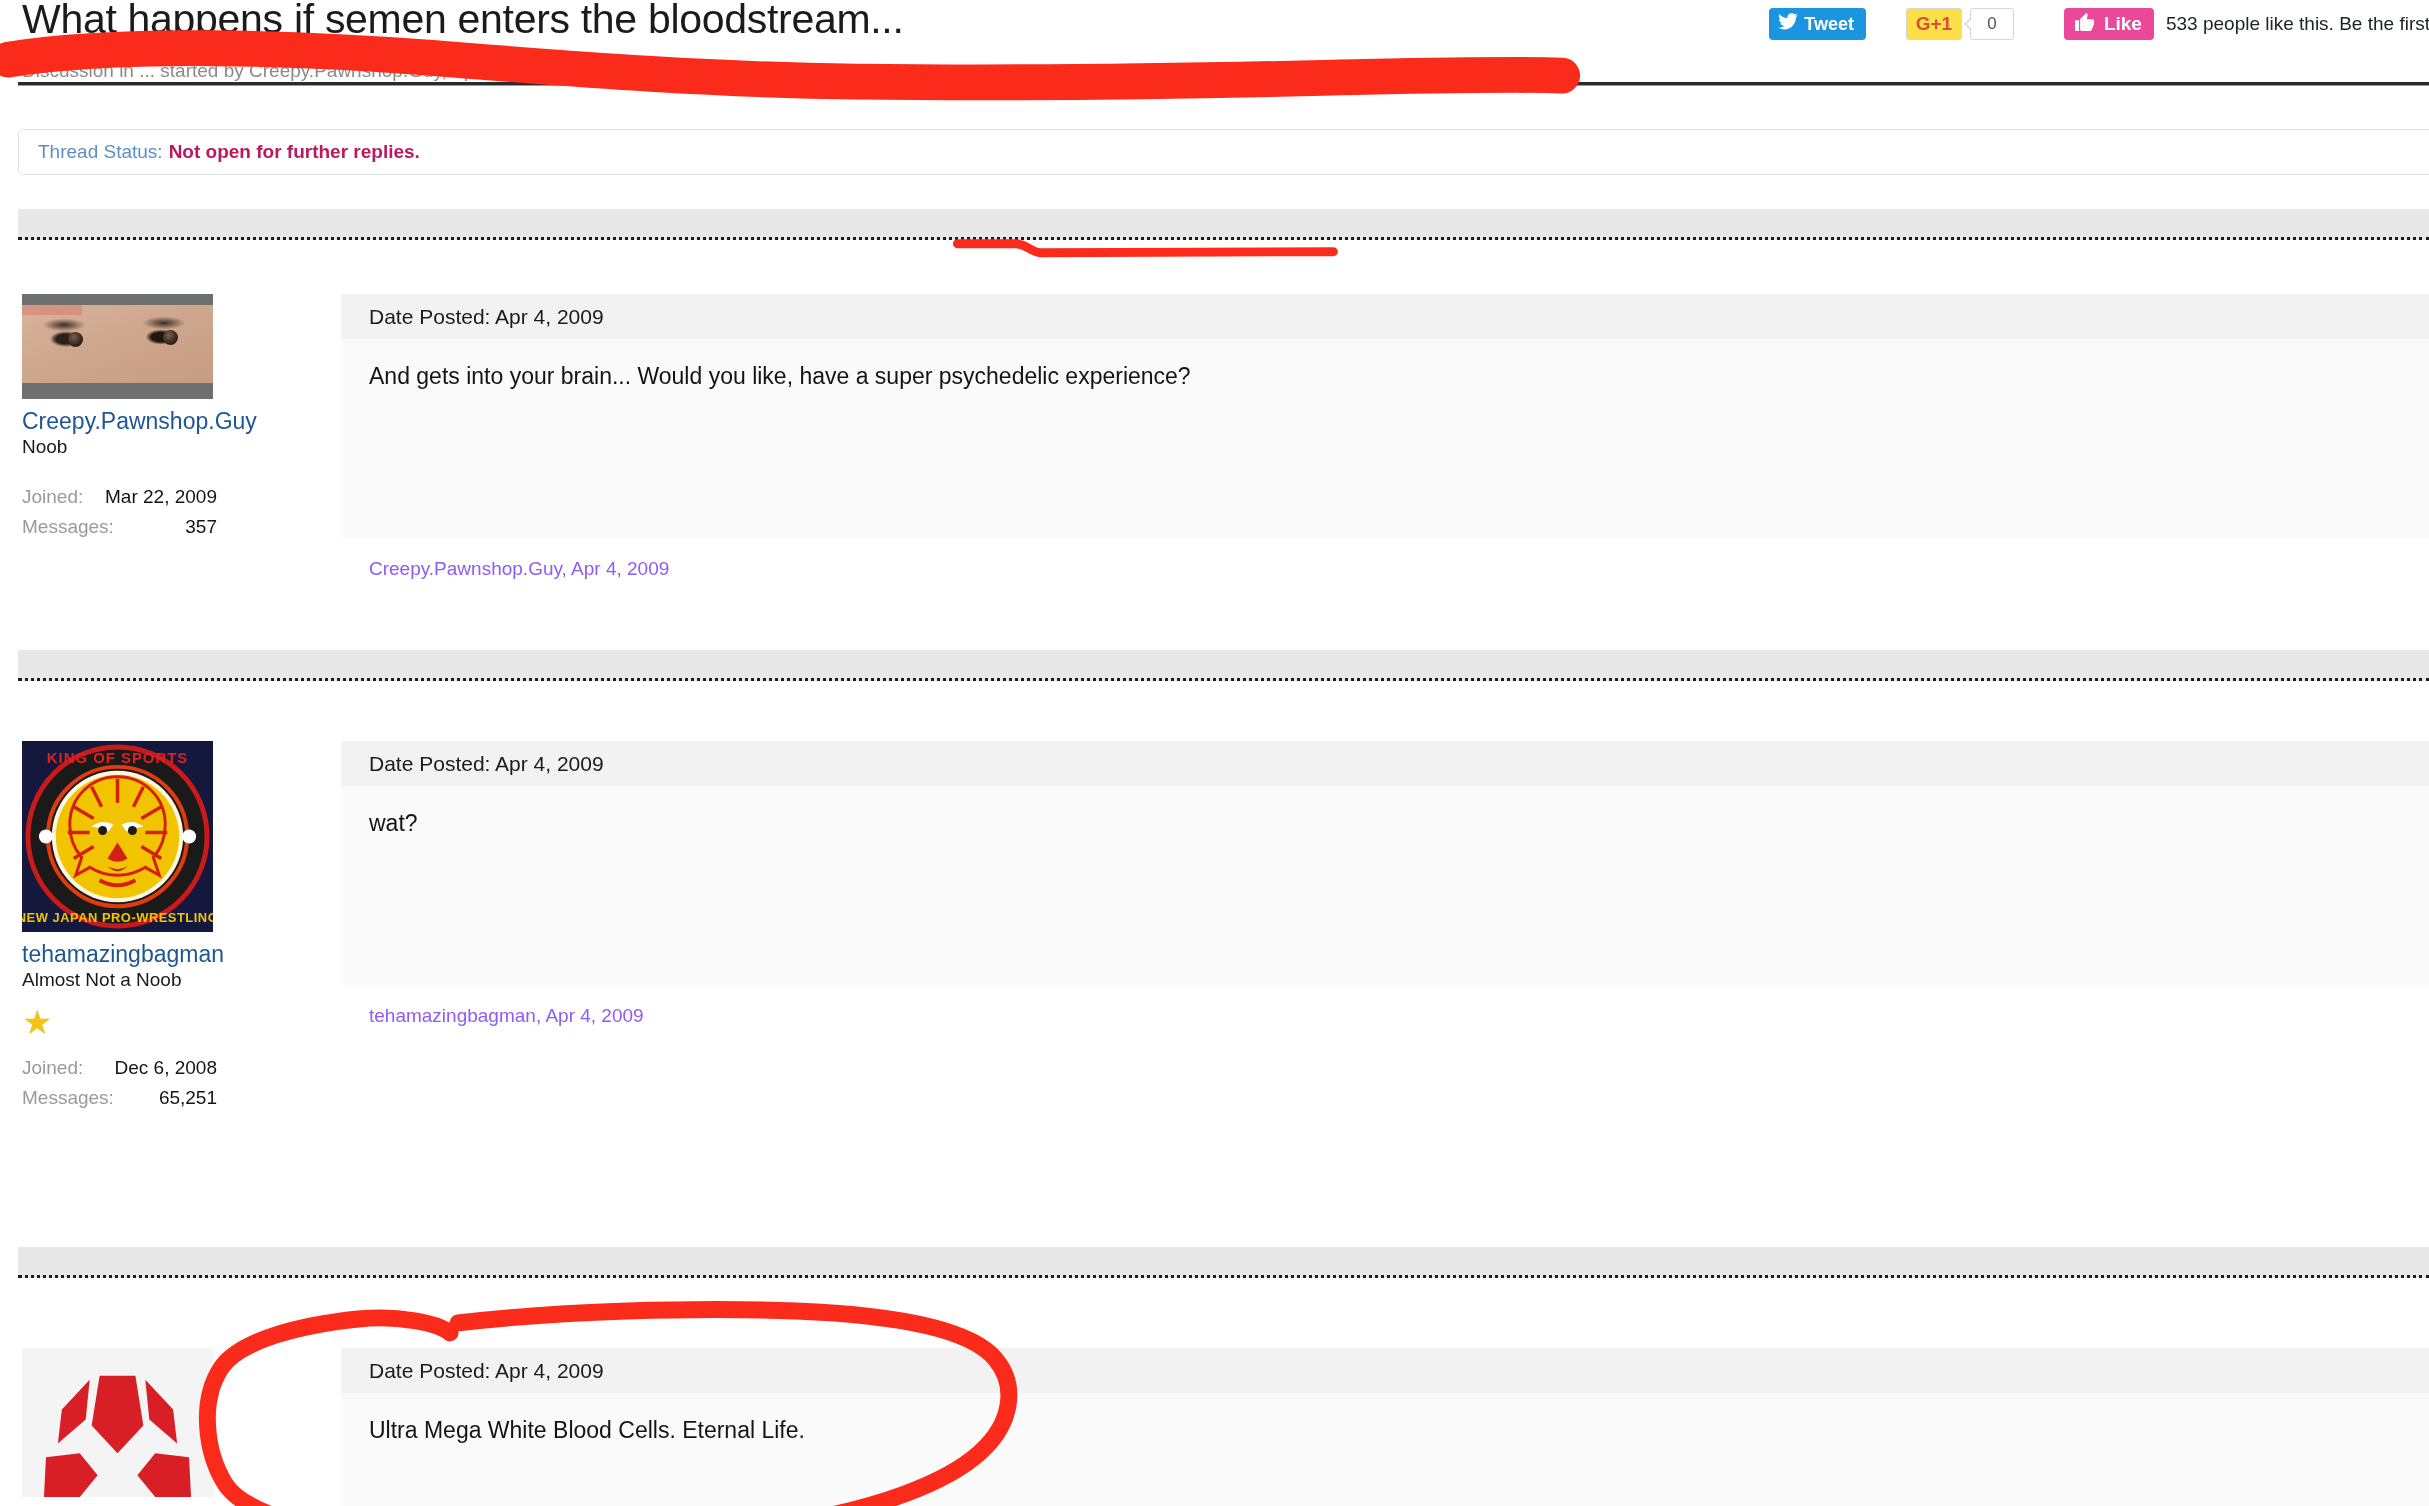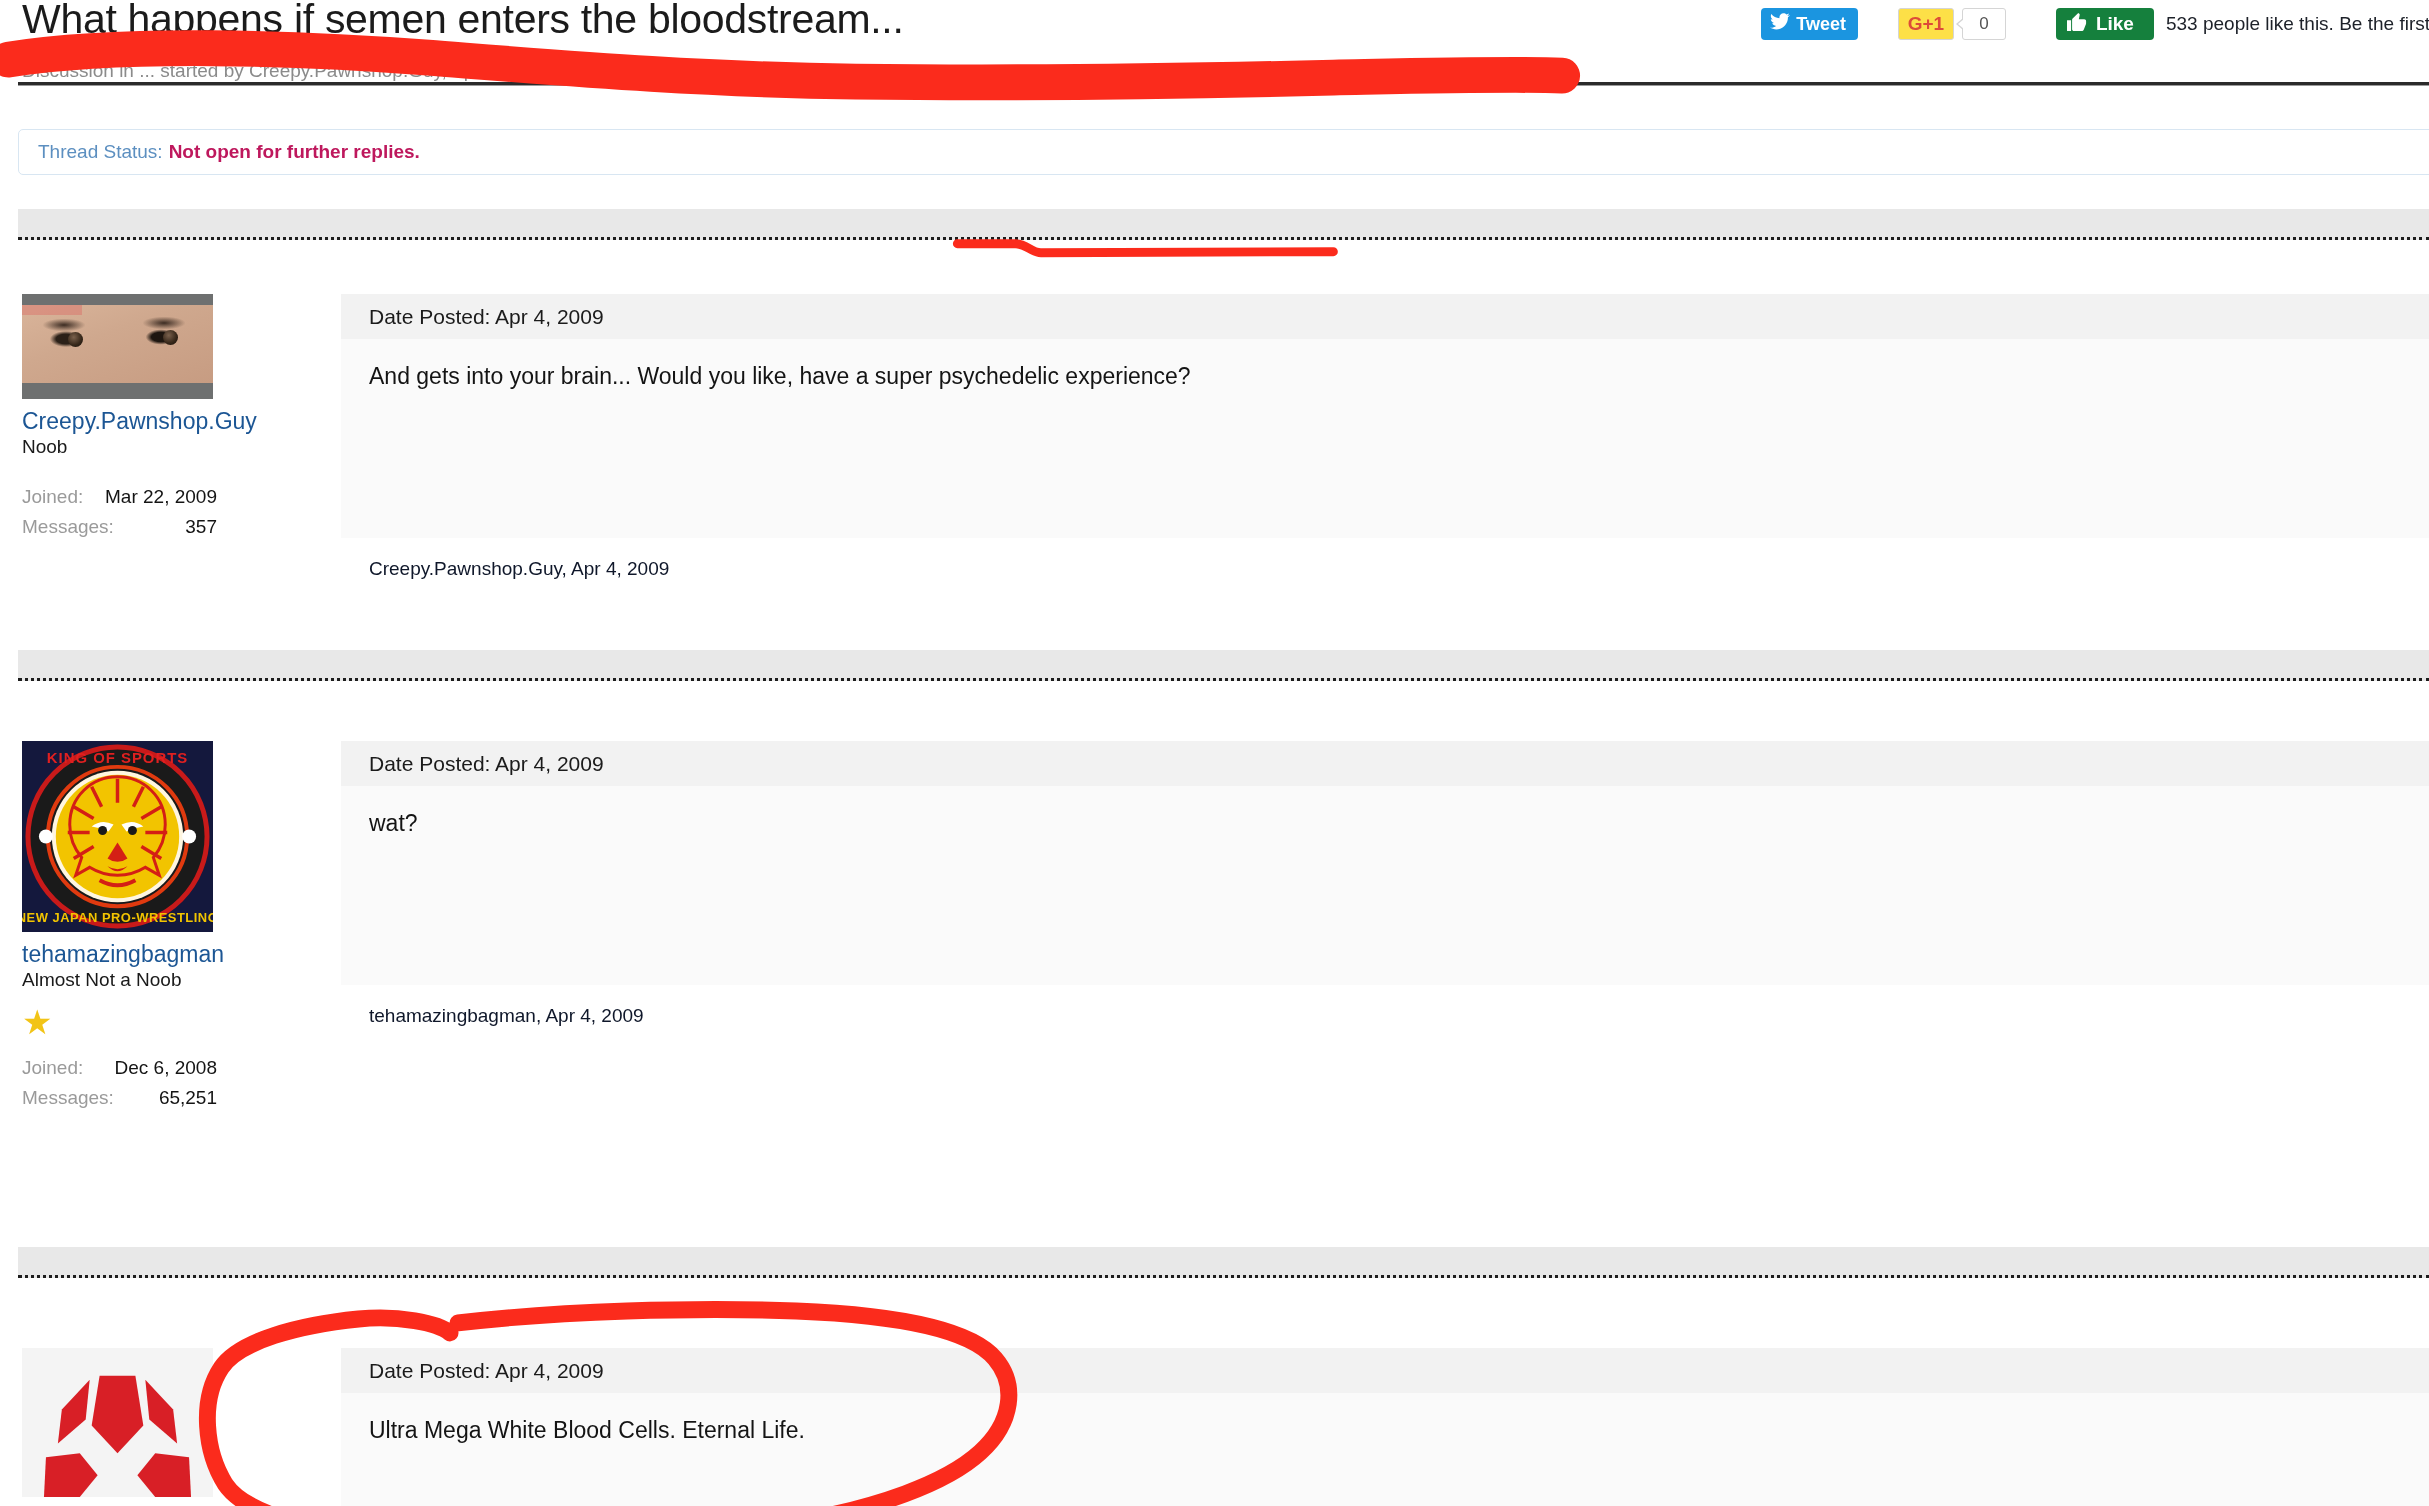--- a/index.html
+++ b/index.html
@@ -124,25 +124,25 @@
     position: absolute;
     left: -5px; top: 10px;
     width: 0; height: 0;
     border-top: 5px solid transparent;
     border-bottom: 5px solid transparent;
     border-right: 6px solid #fff;
   }
   .like-btn {
     display: inline-flex;
     align-items: center;
-    background: #15803d;
+    background: #ec4899;
     color: #fff;
     border-radius: 4px;
     height: 32px;
-    padding: 0 20px 0 10px;
+    padding: 0 12px 0 10px;
     font-size: 19px;
     font-weight: bold;
     cursor: pointer;
   }
   .like-btn svg { margin-right: 8px; }
   #fb-social-text {
     font-size: 19px;
     color: #1d2129;
     margin-left: 12px;
     white-space: nowrap;
@@ -237,21 +237,21 @@
   }
   .post-message {
     background: #fafafa;
     padding: 24px 28px 0 28px;
     font-size: 23px;
     color: #141414;
     box-sizing: border-box;
   }
   .post-footer {
     font-size: 19px;
-    color: #0f172a;
+    color: #8b5cf6;
     padding-left: 28px;
     padding-top: 20px;
   }
 
   
   .av-face {
     width: 191px; height: 105px;
     background: #6e7070;
     position: relative;
     overflow: hidden;

